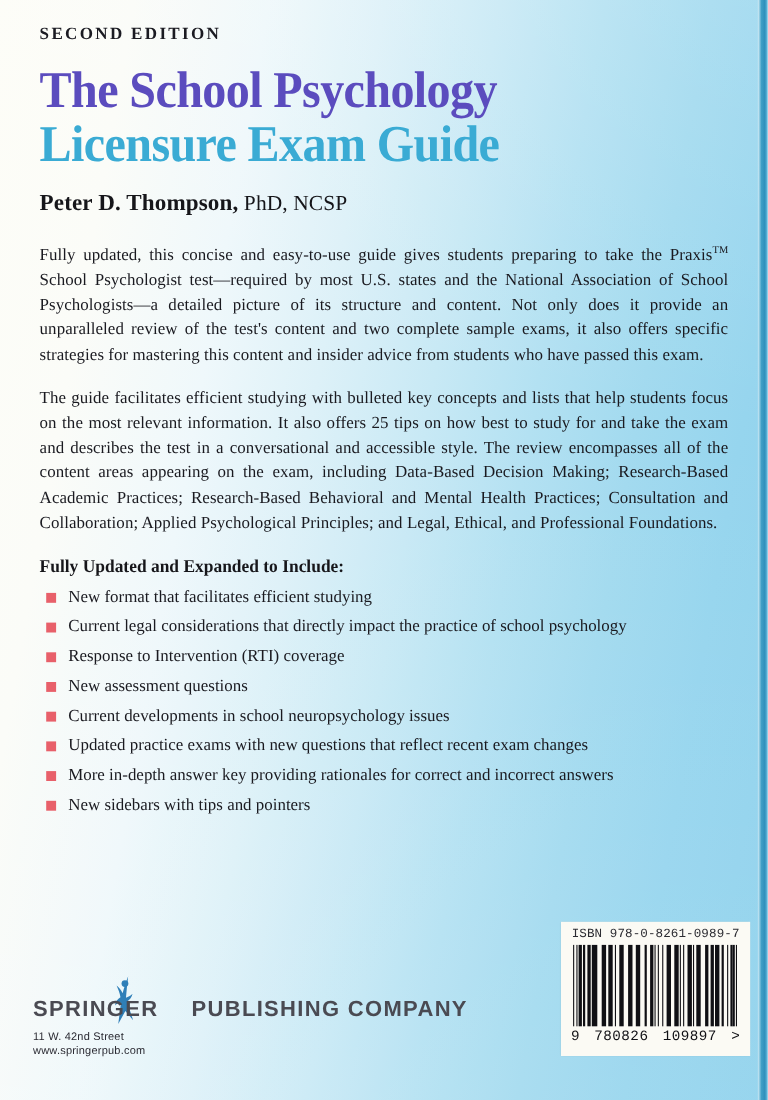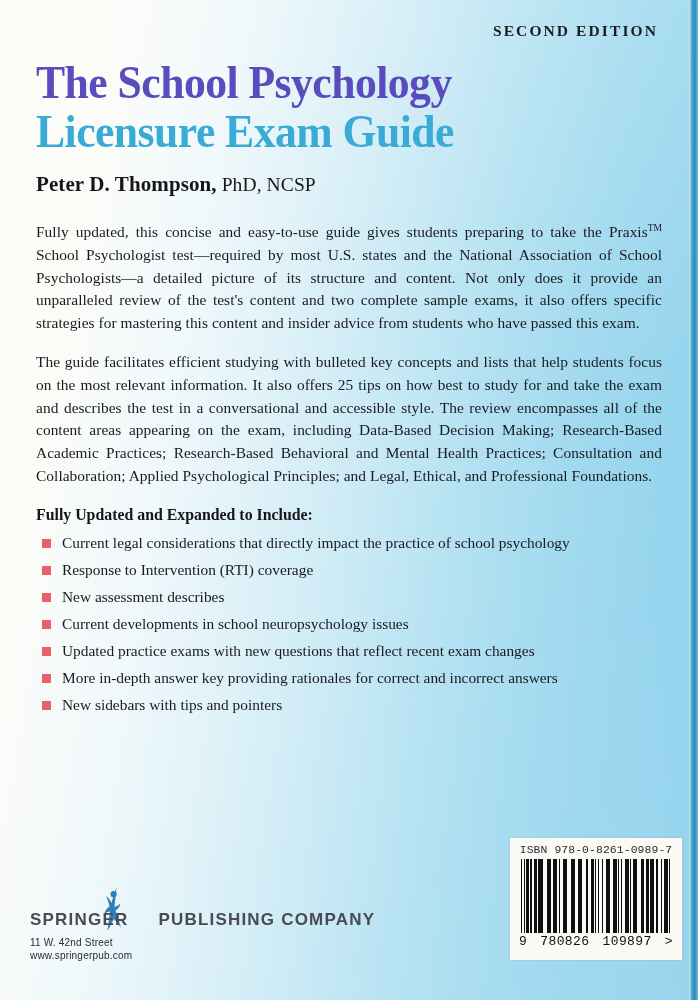--- a/index.html
+++ b/index.html
@@ -44,21 +44,20 @@
     background: linear-gradient(90deg, rgba(255,255,255,0.55) 0%, #3f9fc6 35%, #2f8fbb 70%, #6fc3e4 100%);
   }
   .content {
     position: relative;
     z-index: 3;
     padding: 0 36px 0 36px;
   }
 
   
   .edition {
-    text-align: right;
     font-family: "Liberation Serif", serif;
     font-weight: bold;
     font-size: 15.5px;
     letter-spacing: 2.1px;
     color: #1b1b22;
     padding-top: 22px;
     padding-right: 4px;
   }
 
   
@@ -155,21 +154,21 @@
   .logo-mark {
     position: absolute;
     left: 64px;
     bottom: -2px;
     width: 34px;
     height: 46px;
   }
   .pub-name {
     font-family: "Liberation Sans", sans-serif;
     font-weight: bold;
-    font-size: 17px;
+    font-size: 20px;
     letter-spacing: 1.2px;
     color: #4a4a52;
     white-space: nowrap;
     position: relative;
     z-index: 2;
   }
   .pub-name .gap { display: inline-block; width: 30px; }
   .address {
     font-family: "Liberation Sans", sans-serif;
     font-size: 10px;
@@ -245,23 +244,24 @@
       <span class="name">Peter D. Thompson,</span><span class="creds"> PhD, NCSP</span>
     </div>
 
     <p class="body-para first"><span>Fully updated, this concise and easy-to-use guide gives students preparing to take the Praxis</span><sup class="tm">TM</sup><span> School Psychologist test—required by most U.S. states and the National Association of School Psychologists—a detailed picture of its structure and content. Not only does it provide an unparalleled review of the test's content and two complete sample exams, it also offers specific strategies for mastering this content and insider advice from students who have passed this exam.</span></p>
 
     <p class="body-para second">The guide facilitates efficient studying with bulleted key concepts and lists that help students focus on the most relevant information. It also offers 25 tips on how best to study for and take the exam and describes the test in a conversational and accessible style. The review encompasses all of the content areas appearing on the exam, including Data-Based Decision Making; Research-Based Academic Practices; Research-Based Behavioral and Mental Health Practices; Consultation and Collaboration; Applied Psychological Principles; and Legal, Ethical, and Professional Foundations.</p>
 
     <div class="list-heading">Fully Updated and Expanded to Include:</div>
 
     <ul class="feature-list">
+      <li><span class="sq"></span><span>New format that facilitates efficient studying</span></li>
       <li><span class="sq"></span><span>Current legal considerations that directly impact the practice of school psychology</span></li>
       <li><span class="sq"></span><span>Response to Intervention (RTI) coverage</span></li>
-      <li><span class="sq"></span><span>New assessment describes</span></li>
+      <li><span class="sq"></span><span>New assessment questions</span></li>
       <li><span class="sq"></span><span>Current developments in school neuropsychology issues</span></li>
       <li><span class="sq"></span><span>Updated practice exams with new questions that reflect recent exam changes</span></li>
       <li><span class="sq"></span><span>More in-depth answer key providing rationales for correct and incorrect answers</span></li>
       <li><span class="sq"></span><span>New sidebars with tips and pointers</span></li>
     </ul>
 
   </div>
 
   <div class="footer">
     <div class="logo-row">

